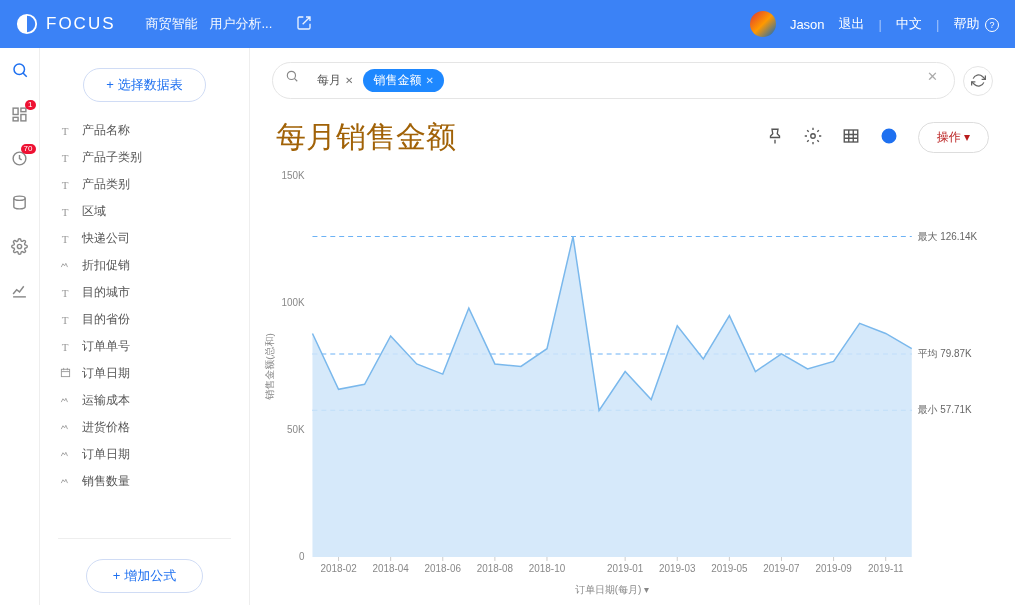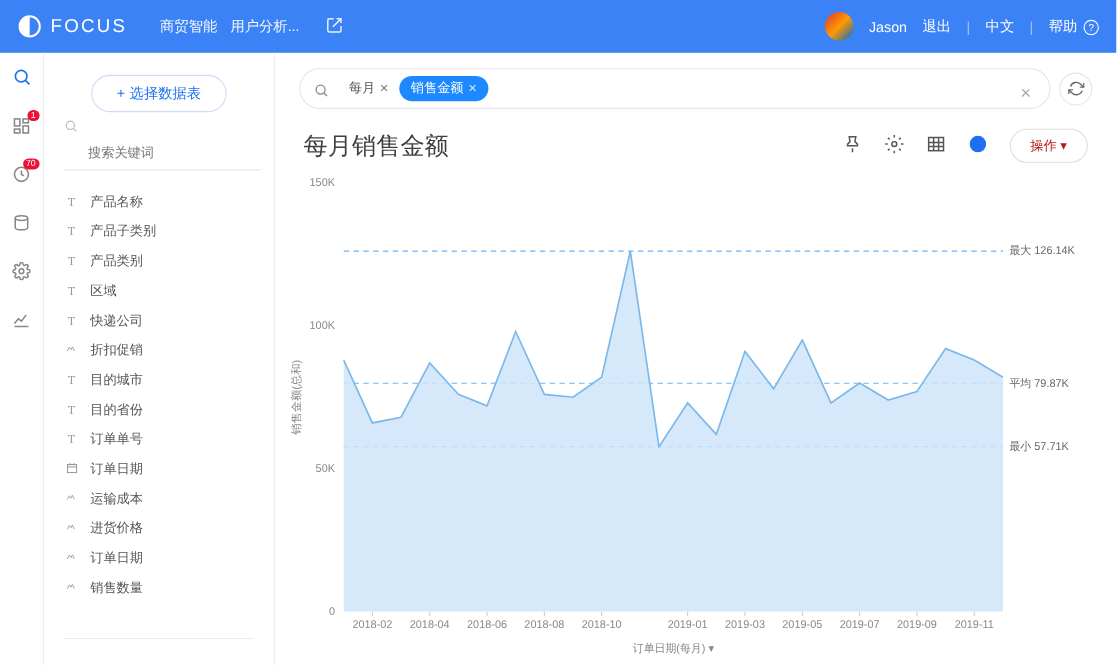--- a/index.html
+++ b/index.html
@@ -29,31 +29,31 @@
 .kw-wrap{position:relative}
 .kw-wrap .kw-icon{position:absolute;left:0;top:6px;color:#bbb}
 .field-list{margin-top:20px;display:flex;flex-direction:column;gap:10px;font-size:12px;color:#555;overflow:auto;flex:1}
 .field-item{display:flex;align-items:center;gap:10px;cursor:pointer}
 .field-icon{color:#999;font-size:11px;width:14px;text-align:center}
 .formula-btn{margin-top:8px;align-self:center;border:1px solid #d0dcf5;color:#1e70f0;background:#fff;border-radius:18px;padding:7px 26px;font-size:13px;cursor:pointer}
 .side-hr{border:none;border-top:1px solid #eee;margin:8px 0 12px}
 
 .main{flex:1;display:flex;flex-direction:column}
 .query-bar{display:flex;align-items:center;gap:8px;padding:14px 22px 0}
-.query-box{flex:1;display:flex;align-items:flex-end;gap:8px;border:1px solid #e5e5e5;border-radius:22px;padding:6px 12px}
+.query-box{flex:1;display:flex;align-items:flex-start;gap:8px;border:1px solid #e5e5e5;border-radius:22px;padding:6px 12px}
 .q-icon{color:#888}
 .token{display:inline-flex;align-items:center;gap:4px;font-size:12px;padding:3px 10px;border-radius:12px}
 .token.plain{color:#555}
 .token.blue{background:#1e88ff;color:#fff}
 .token .x{font-size:10px;opacity:.8;cursor:pointer}
 .qb-clear{color:#aaa;cursor:pointer;padding:0 4px;margin-left:auto}
 .refresh-btn{width:30px;height:30px;border:1px solid #e5e5e5;border-radius:50%;display:flex;align-items:center;justify-content:center;color:#666;cursor:pointer}
 
 .title-row{display:flex;align-items:center;padding:18px 26px 8px}
-.page-title{font-size:22px;font-weight:500;color:#404040}
+.page-title{font-size:30px;font-weight:500;color:#a16207}
 .title-tools{margin-left:auto;display:flex;align-items:center;gap:20px}
 .tool-icon{color:#555;cursor:pointer}
 .tool-icon.active{color:#1e70f0}
 .ops-btn{border:1px solid #ddd;border-radius:18px;padding:6px 18px;font-size:12px;cursor:pointer;color:#b91c1c;background:#fff}
 
 .chart-wrap{flex:1;position:relative;padding:0 24px 8px 8px}
 svg.chart{width:100%;height:100%}
 .axis-text{font-size:10px;fill:#888}
 .ylabel{font-size:10px;fill:#888}
 .ref-label{font-size:10px;fill:#666}
@@ -132,29 +132,20 @@
     <div class="rail-item">
       <svg width="17" height="17" viewBox="0 0 24 24" fill="none" stroke="currentColor" stroke-width="2">
           <path d="M3 17l5-6 4 3 6-8"></path>
           <path d="M3 21h18"></path>
         </svg>
     </div>
   </div>
 
   <div class="side-panel">
     <button class="select-btn"><span class="plus">+</span><span>选择数据表</span></button>
-    <div class="kw-wrap">
-      <span class="kw-icon">
-        <svg width="13" height="13" viewBox="0 0 24 24" fill="none" stroke="currentColor" stroke-width="2">
-            <circle cx="11" cy="11" r="7"></circle>
-            <path d="M21 21l-5-5"></path>
-          </svg>
-      </span>
-      <input class="kw-search" placeholder="搜索关键词" style="">
-    </div>
     <div class="field-list" id="field-list">
         <div class="field-item">
           <span class="field-icon"><span style="font-family:serif">T</span></span>
           <span>产品名称</span>
         </div>
         <div class="field-item">
           <span class="field-icon"><span style="font-family:serif">T</span></span>
           <span>产品子类别</span>
         </div>
         <div class="field-item">
@@ -213,20 +204,21 @@
           <span>订单日期</span>
         </div>
         <div class="field-item">
           <span class="field-icon"><svg width="12" height="10" viewBox="0 0 24 24" fill="none" stroke="currentColor" stroke-width="2">
               <path d="M3 17l4-8 4 5 3-6 4 9"></path>
             </svg></span>
           <span>销售数量</span>
         </div>
       </div>
     <hr class="side-hr">
+    <button class="formula-btn"><span class="plus">+</span><span>增加公式</span></button>
   </div>
 
   <div class="main">
     <div class="query-bar">
       <div class="query-box">
         <span class="q-icon">
           <svg width="14" height="14" viewBox="0 0 24 24" fill="none" stroke="currentColor" stroke-width="2">
               <circle cx="11" cy="11" r="7"></circle>
               <path d="M21 21l-5-5"></path>
             </svg>

